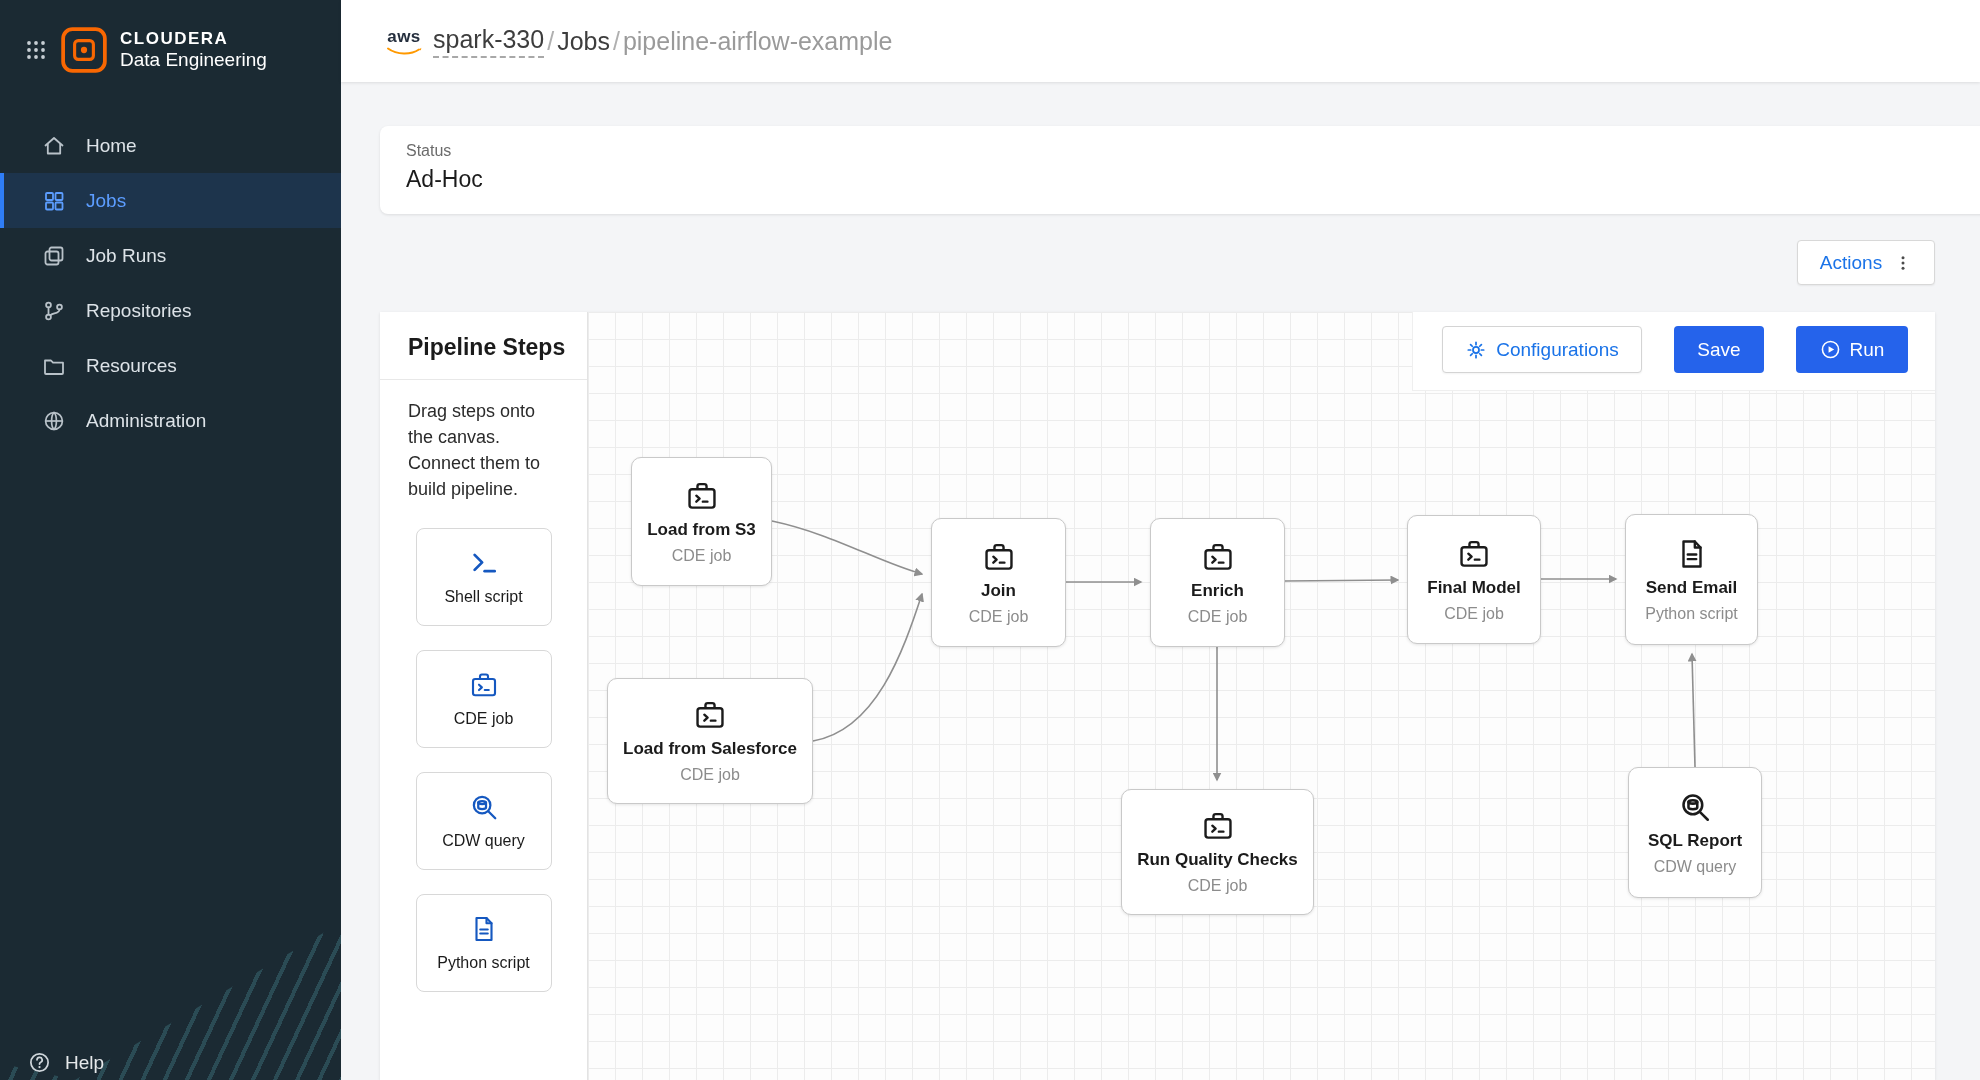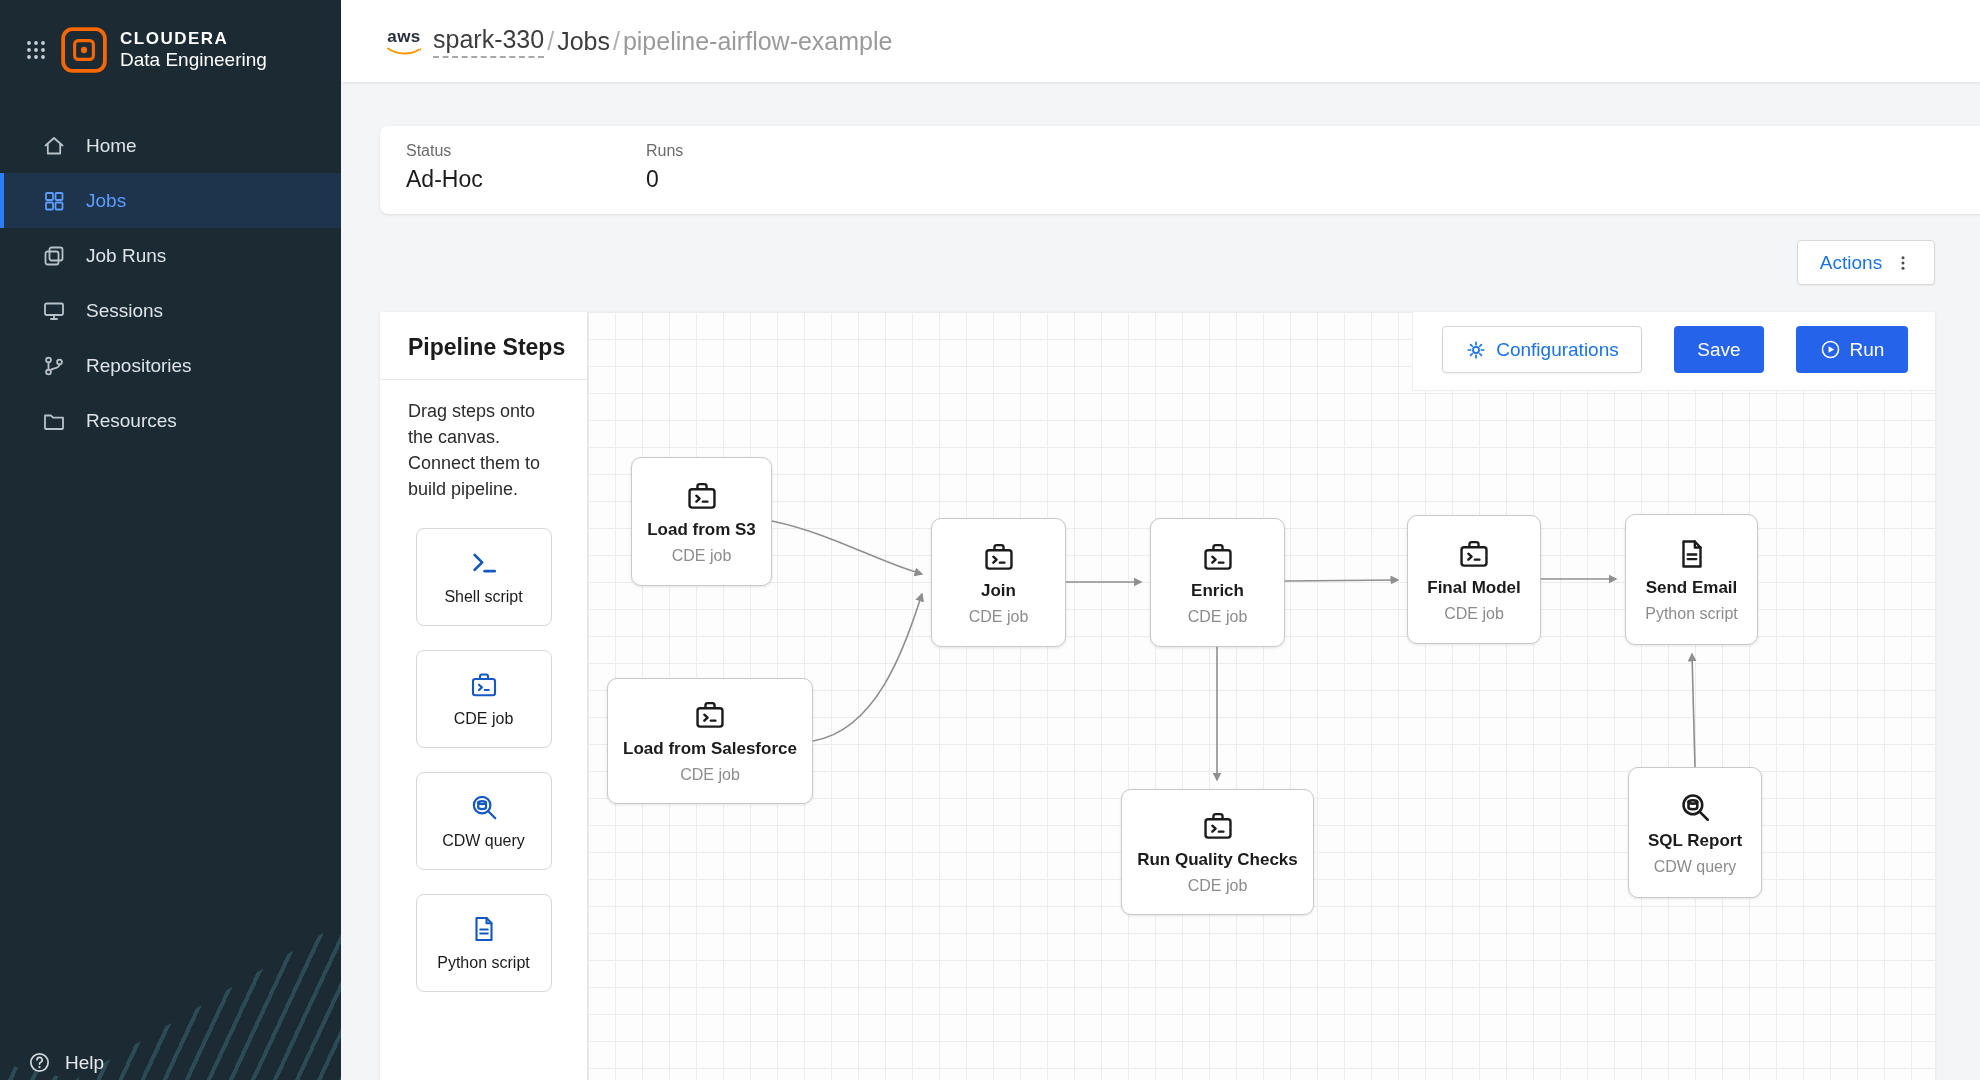--- a/index.html
+++ b/index.html
@@ -230,35 +230,35 @@
       <span>Jobs</span>
     </div>
     <div class="nav-item">
       <svg class="nav-icon">
           <use href="#i-job-runs"></use>
         </svg>
       <span>Job Runs</span>
     </div>
     <div class="nav-item">
       <svg class="nav-icon">
-          <use href="#i-sessions"></use>
-        </svg>
-      <span>Sessions</span>
+          <use href="#i-repos"></use>
+        </svg>
+      <span>Repositories</span>
     </div>
     <div class="nav-item">
       <svg class="nav-icon">
-          <use href="#i-repos"></use>
-        </svg>
-      <span>Repositories</span>
+          <use href="#i-resources"></use>
+        </svg>
+      <span>Resources</span>
     </div>
     <div class="nav-item">
       <svg class="nav-icon">
-          <use href="#i-resources"></use>
-        </svg>
-      <span>Resources</span>
+          <use href="#i-admin"></use>
+        </svg>
+      <span>Administration</span>
     </div>
   </div>
 
   <div class="sidebar-stripes"></div>
 
   <div class="sidebar-help">
     <svg class="nav-icon">
         <use href="#i-help"></use>
       </svg>
     <span>Help</span>
@@ -283,24 +283,20 @@
       <span class="crumb-current">pipeline-airflow-example</span>
     </div>
   </div>
 
   <div class="content">
 
     <div class="status-card">
       <div class="status-col">
         <div class="status-label">Status</div>
         <div class="status-value">Ad-Hoc</div>
-      </div>
-      <div class="status-col">
-        <div class="status-label">Runs</div>
-        <div class="status-value">0</div>
       </div>
     </div>
 
 
     <div class="actions-btn">
       <span>Actions</span>
       <svg class="kebab">
           <use href="#i-kebab"></use>
         </svg>
     </div>

